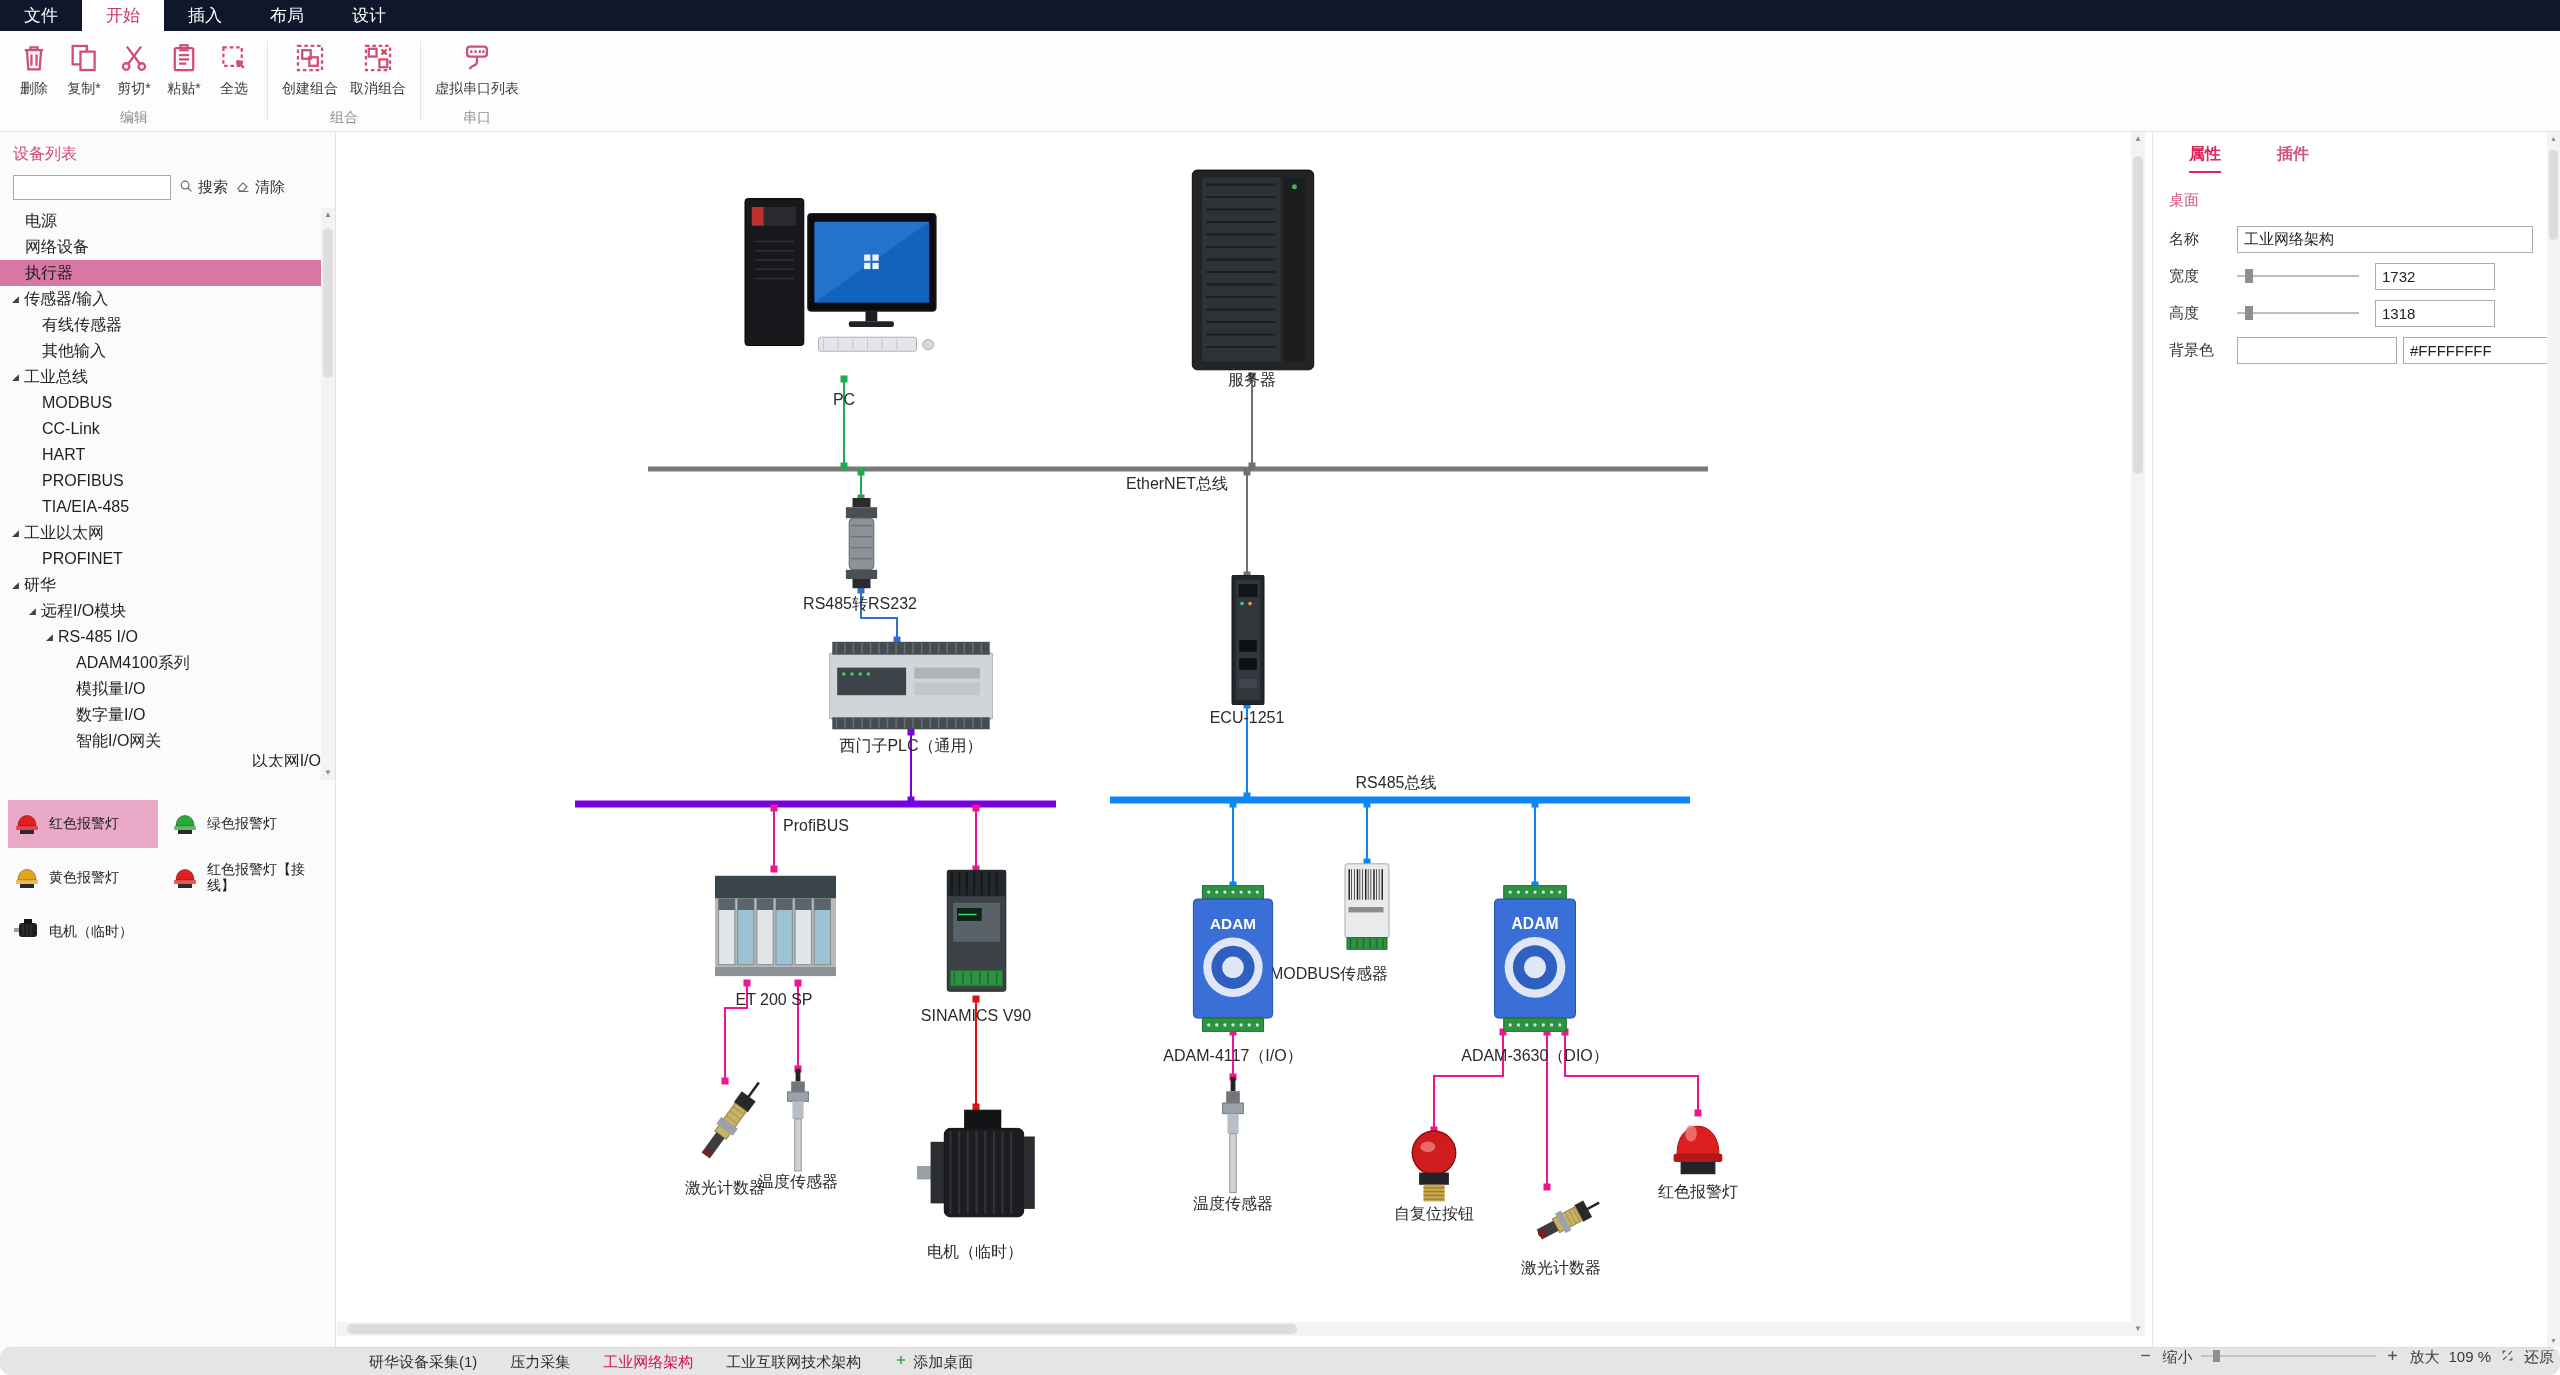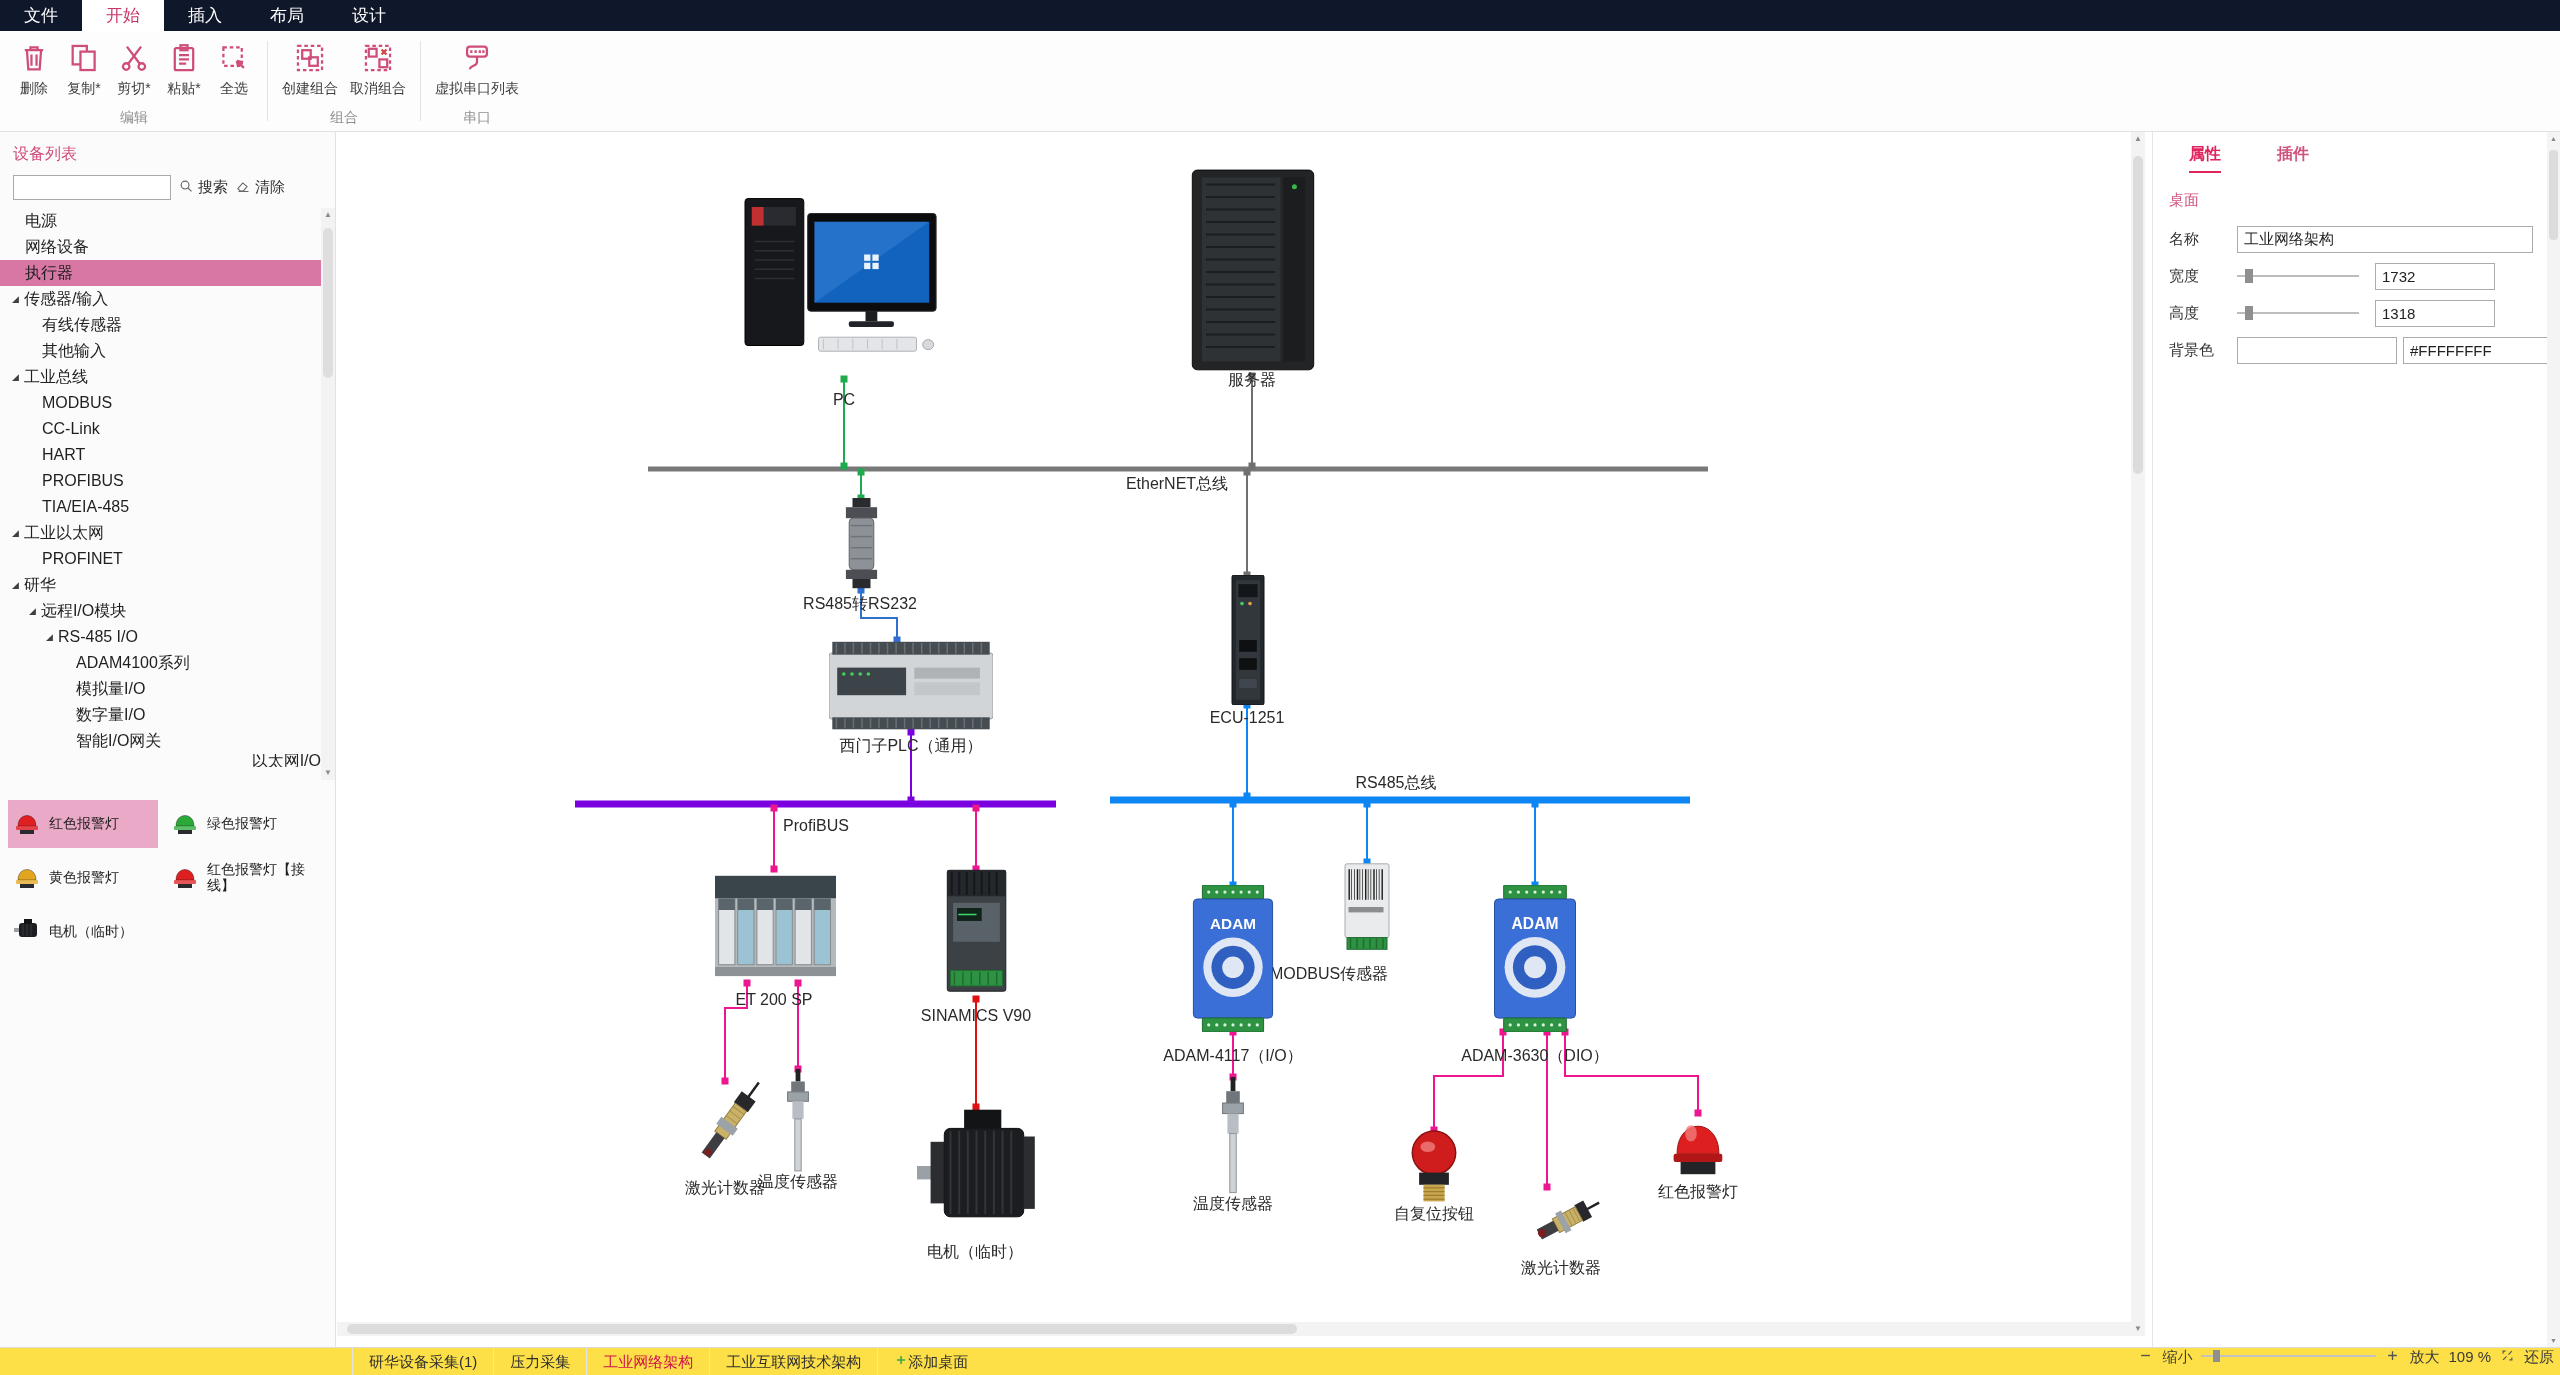--- a/index.html
+++ b/index.html
@@ -61,26 +61,26 @@
 .rp-ctrl{flex:1;display:flex;align-items:center;}
 .rp-input{height:27px;border:1px solid #ababab;background:#fff;font-size:15px;padding:0 6px;font-family:inherit;color:#222;}
 .rp-slider{position:relative;width:122px;height:16px;margin-right:16px;}
 .rp-slider .tr{position:absolute;left:0;right:0;top:7px;height:2px;background:#bdbdbd;}
 .rp-slider .hd{position:absolute;left:8px;top:1px;width:8px;height:14px;background:#8f8f8f;}
 .winscroll{position:absolute;left:2547px;top:132px;width:13px;height:1215px;background:#f4f4f4;}
 .winscroll .up,.winscroll .dn{position:absolute;left:0;width:13px;height:13px;font-size:7px;color:#8a8a8a;text-align:center;line-height:13px;}
 .winscroll .dn{bottom:0;}
 .wthumb{position:absolute;left:2px;top:18px;width:9px;height:90px;background:#dcdcdc;border-radius:4px;}
 
-.statusbar{position:absolute;left:0;top:1347px;width:2560px;height:28px;background:#fde047;border-top:1px solid #dcdcdc;font-size:15px;}
+.statusbar{position:absolute;left:0;top:1347px;width:2560px;height:28px;background:#e5e5e5;border-top:1px solid #dcdcdc;font-size:15px;border-radius:11px;}
 .st-tabs{position:absolute;left:352px;top:0;height:27px;display:flex;align-items:center;}
 .st-tab{padding:0 16px;color:#2e2e2e;border-right:1px solid #e3e3e3;line-height:27px;cursor:default;white-space:nowrap;}
 .st-tab:first-child{border-left:1px solid #e3e3e3;}
 .st-tab.active{color:#d0104c;}
-.st-add{display:flex;align-items:center;border-right:none;}
+.st-add{display:flex;align-items:center;gap:5px;border-right:none;}
 .st-zoom{position:absolute;right:6px;top:0;height:27px;display:flex;align-items:flex-start;gap:9px;color:#3a3a3a;}
 .st-zoom svg{display:block;}
 .zslider{position:relative;width:175px;height:16px;}
 .zslider .tr{position:absolute;left:0;right:0;top:7px;height:2px;background:#c2c2c2;}
 .zslider .hd{position:absolute;left:12px;top:2px;width:7px;height:12px;background:#8f8f8f;}
 </style>
 </head>
 <body>
 
 <div class="menubar" id="menu-items">

